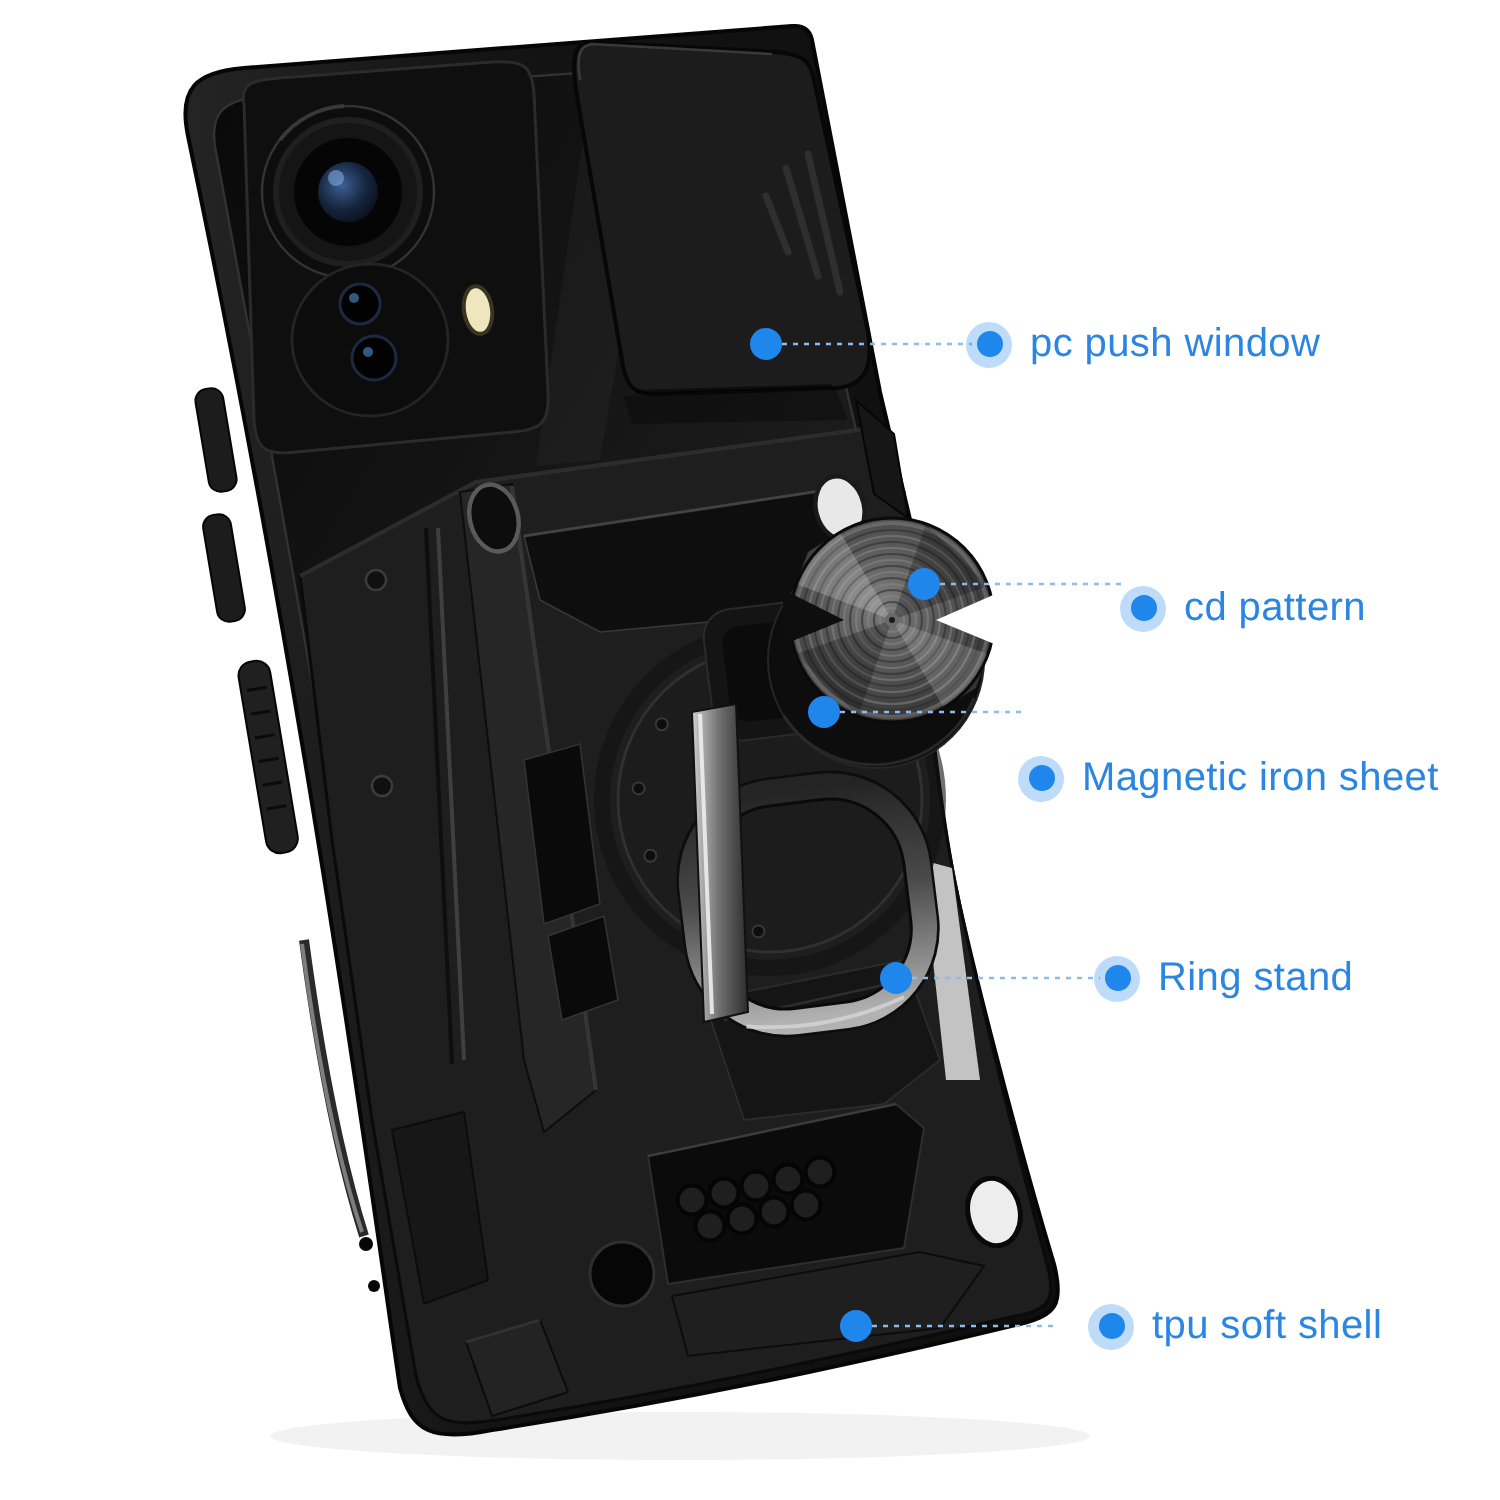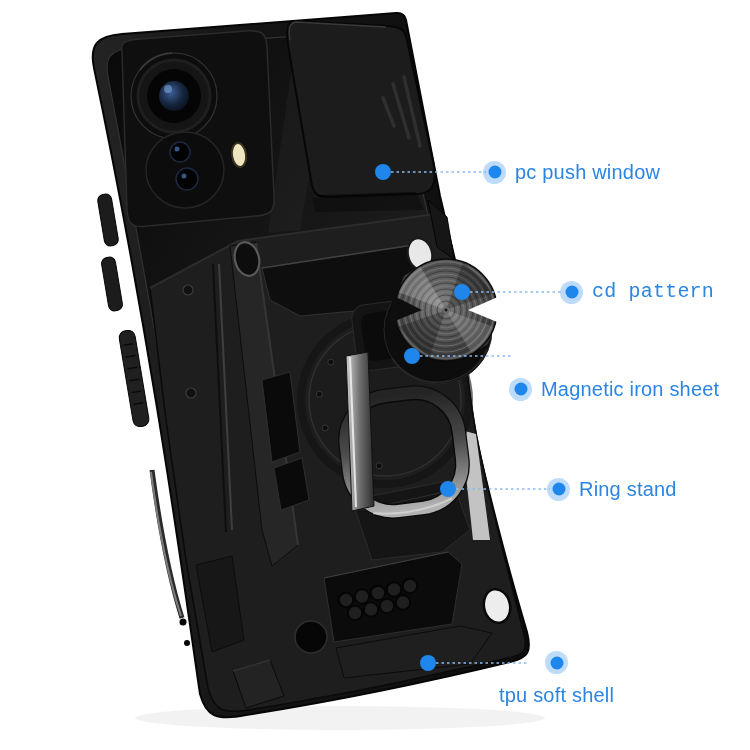--- a/index.html
+++ b/index.html
@@ -262,38 +262,38 @@
       <circle class="case-dot" cx="428" cy="663" r="8"></circle>
     </g>
   </svg>
 
   <div class="callout" style="left:483px;top:160px;">
     <span class="halo">
         <span class="dot"></span>
       </span>
     <span class="callout-label">pc push window</span>
   </div>
-  <div class="callout" style="left:560px;top:280px;font-family:Liberation Mono, monospace;">
+  <div class="callout" style="left:560px;top:292px;">
     <span class="halo">
         <span class="dot"></span>
       </span>
     <span class="callout-label">cd pattern</span>
   </div>
   <div class="callout" style="left:509px;top:344px;margin-top:33px;">
     <span class="halo">
         <span class="dot"></span>
       </span>
     <span class="callout-label">Magnetic iron sheet</span>
   </div>
   <div class="callout" style="left:547px;top:477px;">
     <span class="halo">
         <span class="dot"></span>
       </span>
     <span class="callout-label">Ring stand</span>
   </div>
-  <div class="callout" style="left:499px;top:651px;flex-direction:column;">
+  <div class="callout" style="left:544px;top:651px;">
     <span class="halo">
         <span class="dot"></span>
       </span>
     <span class="callout-label">tpu soft shell</span>
   </div>
 
 </div>
 
 </body></html>

